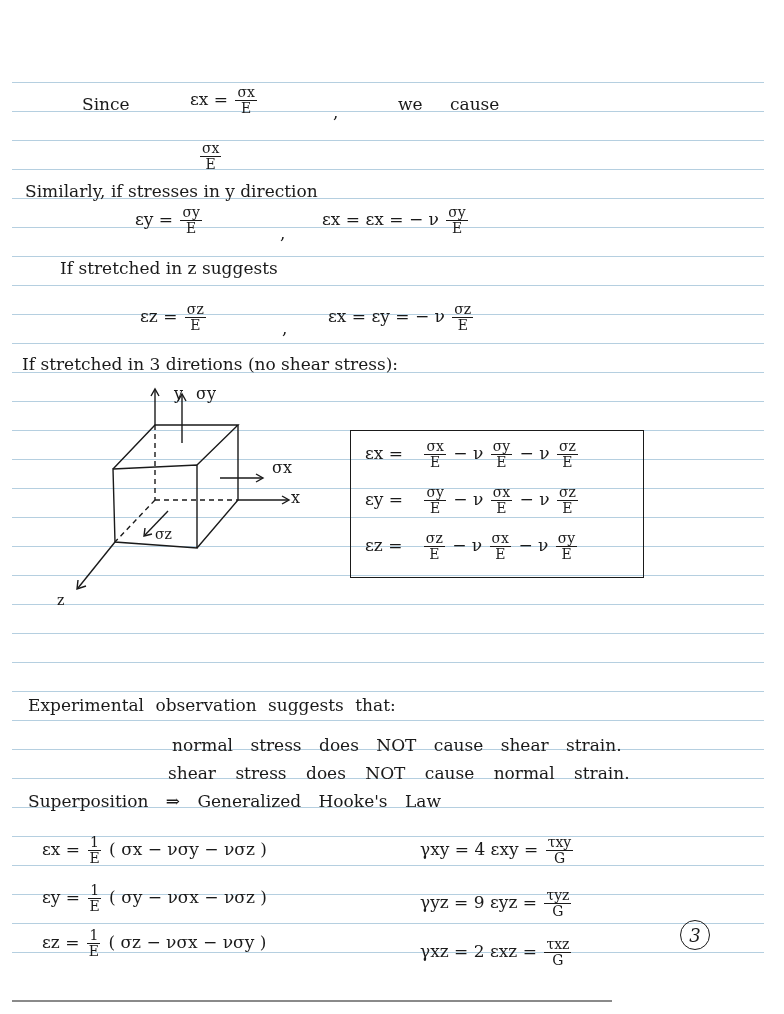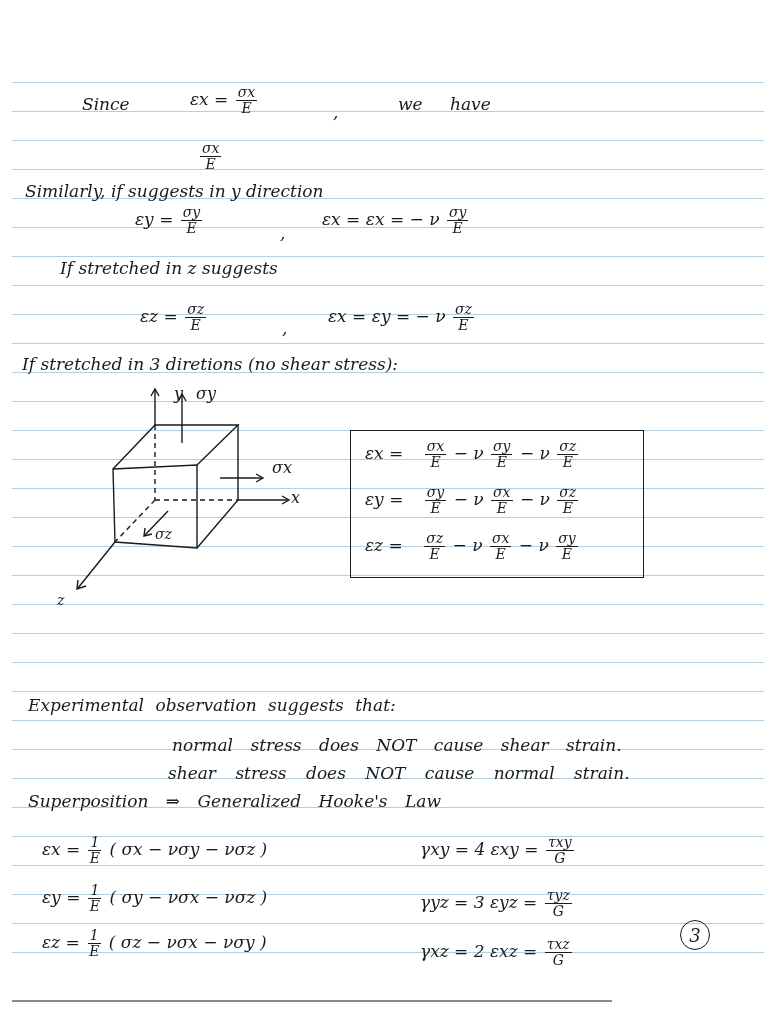--- a/index.html
+++ b/index.html
@@ -2,21 +2,21 @@
 <html><head>
 <meta charset="utf-8">
 <style>
   html,body{margin:0;padding:0;background:#fff;}
   body{width:784px;height:1014px;position:relative;overflow:hidden;
     font-family:"DejaVu Serif",serif;color:#1a1a1a;}
   .page{position:absolute;left:0;top:0;width:784px;height:1014px;
     background:#ffffff;}
   .rule{position:absolute;left:12px;width:752px;height:1px;background:#b5cfe0;}
   .bottom-rule{position:absolute;left:12px;width:600px;top:1000px;height:2px;background:#8a8a8a;}
-  .t{position:absolute;font-size:17px;font-style:italic;white-space:nowrap;line-height:1;}
+  .t{position:absolute;font-size:17px;white-space:nowrap;line-height:1;}
   .frac{display:inline-flex;flex-direction:column;align-items:center;vertical-align:middle;
     font-size:14px;line-height:1.05;margin:0 2px;}
   .frac .num{border-bottom:1.2px solid #1a1a1a;padding:0 2px;}
   .frac .den{padding:0 2px;}
   .boxed{position:absolute;left:350px;top:430px;width:292px;height:146px;border:1.5px solid #1a1a1a;}
   .circled{position:absolute;left:680px;top:920px;width:28px;height:28px;border:1.5px solid #1a1a1a;
     border-radius:50%;display:flex;align-items:center;justify-content:center;font-size:18px;font-style:italic;}
   svg.cube{position:absolute;left:60px;top:385px;}
 </style>
 </head>
@@ -61,29 +61,29 @@
 
   <div class="t" style="left:82px;top:96px">Since</div>
   <div class="t" style="left:190px;top:85px">
     <span>εx =</span>
     <span class="frac">
         <span class="num">σx</span>
         <span class="den">E</span>
       </span>
   </div>
   <div class="t" style="left:333px;top:104px">,</div>
-  <div class="t" style="left:398px;top:96px;word-spacing:22px">we   have</div>
+  <div class="t" style="left:398px;top:96px;word-spacing:22px">we   cause</div>
   <div class="t" style="left:198px;top:141px">
     <span class="frac">
         <span class="num">σx</span>
         <span class="den">E</span>
       </span>
   </div>
 
-  <div class="t" style="left:25px;top:183px">Similarly, if suggests in y direction</div>
+  <div class="t" style="left:25px;top:183px">Similarly, if stresses in y direction</div>
   <div class="t" style="left:135px;top:205px">
     <span>εy =</span>
     <span class="frac">
         <span class="num">σy</span>
         <span class="den">E</span>
       </span>
   </div>
   <div class="t" style="left:280px;top:225px">,</div>
   <div class="t" style="left:322px;top:205px">
     <span>εx = εx = − ν</span>
@@ -236,21 +236,21 @@
   </div>
 
   <div class="t" style="left:420px;top:835px">
     <span>γxy = 4 εxy =</span>
     <span class="frac">
         <span class="num">τxy</span>
         <span class="den">G</span>
       </span>
   </div>
   <div class="t" style="left:420px;top:888px">
-    <span>γyz = 3 εyz =</span>
+    <span>γyz = 9 εyz =</span>
     <span class="frac">
         <span class="num">τyz</span>
         <span class="den">G</span>
       </span>
   </div>
   <div class="t" style="left:420px;top:937px">
     <span>γxz = 2 εxz =</span>
     <span class="frac">
         <span class="num">τxz</span>
         <span class="den">G</span>

